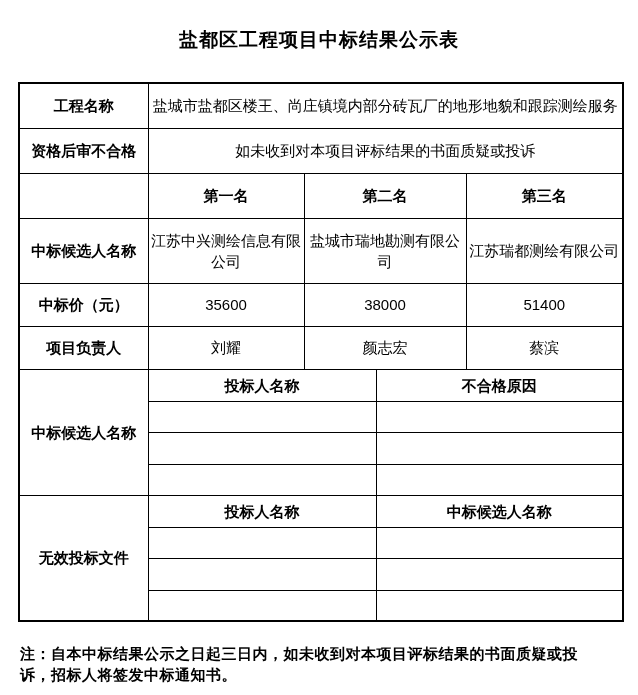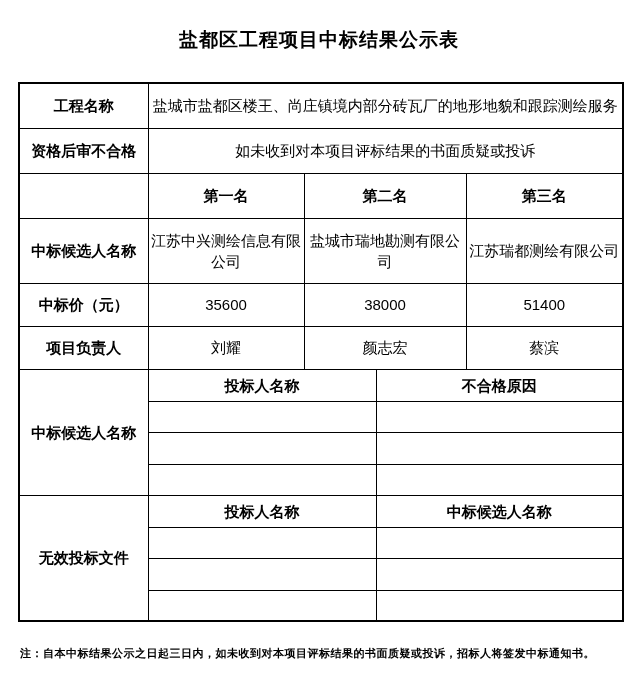--- a/index.html
+++ b/index.html
@@ -42,21 +42,21 @@
 
   tr.h45 { height: 45px; }
   tr.h65 { height: 65px; }
   tr.h43 { height: 43px; }
   tr.h32 { height: 32px; }
   tr.h31 { height: 31px; }
 
   .note {
     width: 588px;
     margin: 21px 0 0 20px;
-    font-size: 11px;
+    font-size: 15px;
     font-weight: bold;
     line-height: 21px;
     letter-spacing: 0.5px;
   }
 </style>
 </head>
 <body>
 
 <div class="page">
 

